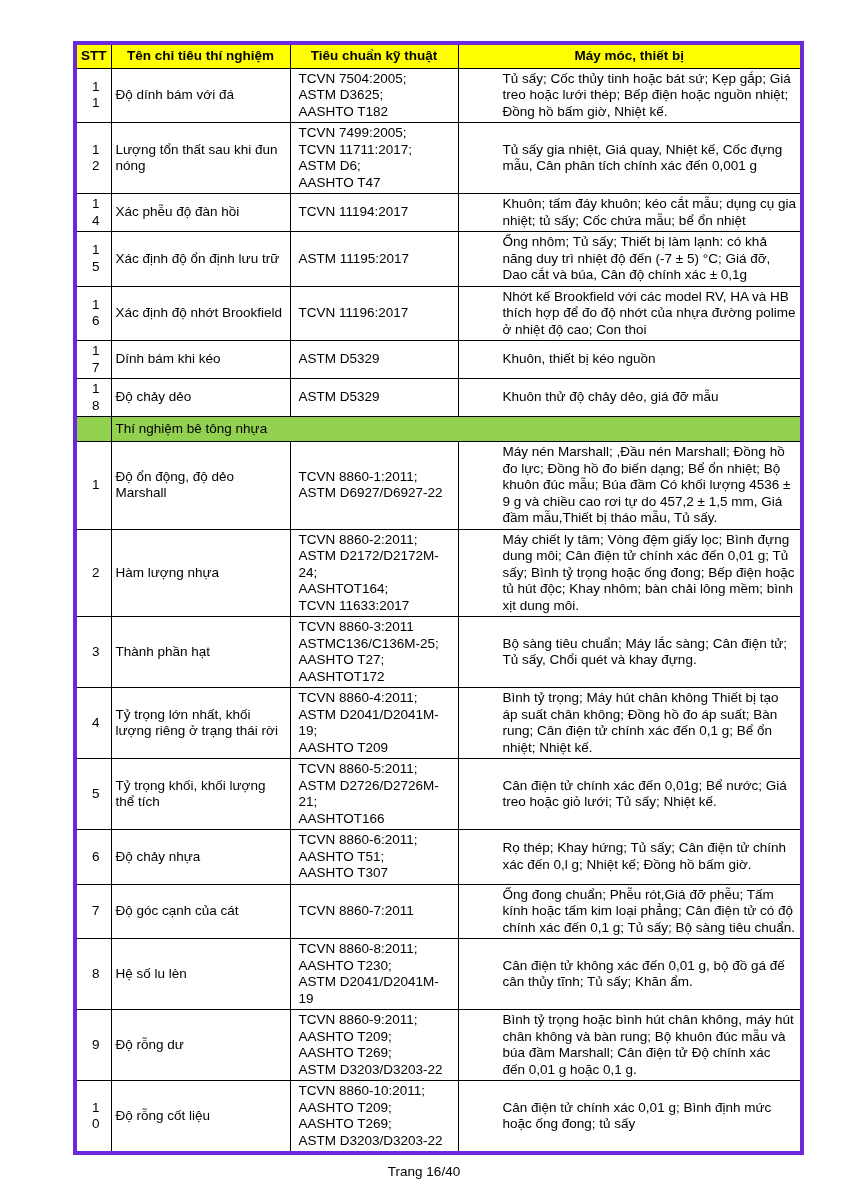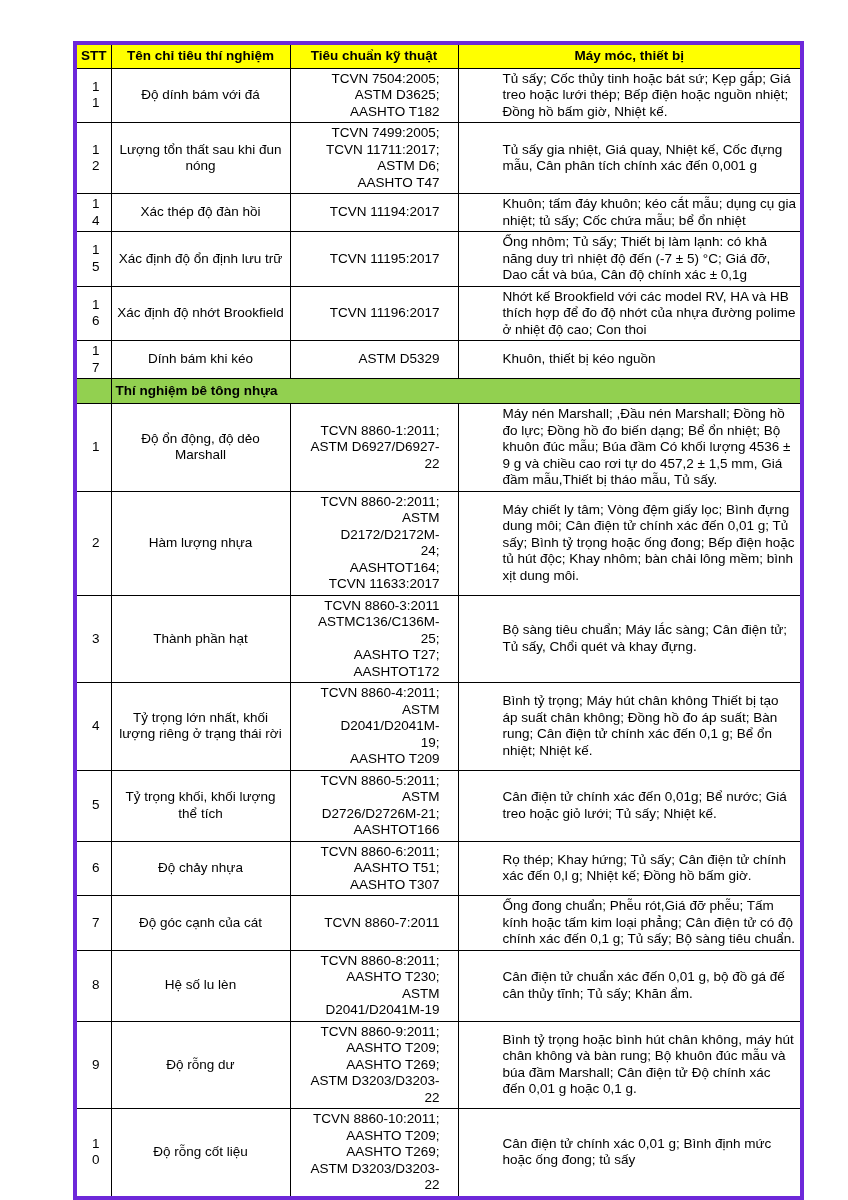--- a/index.html
+++ b/index.html
@@ -30,26 +30,26 @@
     overflow: hidden;
     word-wrap: break-word;
   }
   th {
     background: var(--header-bg, #FFFF00);
     font-weight: bold;
     text-align: center;
     padding: 3px 2px;
   }
   td.c-stt { text-align: center; padding: 2px 15px; }
-  td.c-std { text-align: right; white-space: pre-line; padding: 2px 18px; }
-  td.c-name { text-align: center; }
+  td.c-std { text-align: left; white-space: pre-line; padding: 2px 8px; }
+  td.c-name { text-align: left; }
   td.c-equip { text-align: left; padding-left: 44px; }
   tr.section-row td {
     background: var(--section-bg, #92D050);
-    font-weight: bold;
+    font-weight: normal;
     height: 20px;
   }
   .footer {
     width: 848px;
     margin-left: -73px;
     margin-top: 9px;
     text-align: center;
     font-size: 13.5px;
   }
 </style>
@@ -88,46 +88,52 @@
     <td class="c-std">TCVN 7499:2005;
 TCVN 11711:2017;
 ASTM D6;
 AASHTO T47</td>
     <td class="c-equip">Tủ sấy gia nhiệt, Giá quay, Nhiệt kế, Cốc đựng mẫu, Cân phân tích chính xác đến 0,001 g</td>
   </tr>
 
 
   <tr>
     <td class="c-stt">14</td>
-    <td class="c-name">Xác thép độ đàn hồi</td>
+    <td class="c-name">Xác phễu độ đàn hồi</td>
     <td class="c-std">TCVN 11194:2017</td>
     <td class="c-equip">Khuôn; tấm đáy khuôn; kéo cắt mẫu; dụng cụ gia nhiệt; tủ sấy; Cốc chứa mẫu; bể ổn nhiệt</td>
   </tr>
 
   <tr>
     <td class="c-stt">15</td>
     <td class="c-name">Xác định độ ổn định lưu trữ</td>
-    <td class="c-std">TCVN 11195:2017</td>
+    <td class="c-std">ASTM 11195:2017</td>
     <td class="c-equip">Ống nhôm; Tủ sấy; Thiết bị làm lạnh: có khả năng duy trì nhiệt độ đến (-7 ± 5) °C; Giá đỡ, Dao cắt và búa, Cân độ chính xác ± 0,1g</td>
   </tr>
 
   <tr>
     <td class="c-stt">16</td>
     <td class="c-name">Xác định độ nhớt Brookfield</td>
     <td class="c-std">TCVN 11196:2017</td>
     <td class="c-equip">Nhớt kế Brookfield với các model RV, HA và HB thích hợp để đo độ nhớt của nhựa đường polime ở nhiệt độ cao; Con thoi</td>
   </tr>
 
   <tr>
     <td class="c-stt">17</td>
     <td class="c-name">Dính bám khi kéo</td>
     <td class="c-std">ASTM D5329</td>
     <td class="c-equip">Khuôn, thiết bị kéo nguồn</td>
   </tr>
 
+  <tr>
+    <td class="c-stt">18</td>
+    <td class="c-name">Độ chảy dẻo</td>
+    <td class="c-std">ASTM D5329</td>
+    <td class="c-equip">Khuôn thử độ chảy dẻo, giá đỡ mẫu</td>
+  </tr>
 
 </tbody>
     <tbody>
       <tr class="section-row">
         <td class="c-stt"></td>
         <td colspan="3">Thí nghiệm bê tông nhựa</td>
       </tr>
     </tbody>
     <tbody id="tbody-part2">
   <tr>
@@ -193,21 +199,21 @@
     <td class="c-std">TCVN 8860-7:2011</td>
     <td class="c-equip">Ống đong chuẩn; Phễu rót,Giá đỡ phễu; Tấm kính hoặc tấm kim loại phẳng; Cân điện tử có độ chính xác đến 0,1 g; Tủ sấy; Bộ sàng tiêu chuẩn.</td>
   </tr>
 
   <tr>
     <td class="c-stt">8</td>
     <td class="c-name">Hệ số lu lèn</td>
     <td class="c-std">TCVN 8860-8:2011;
 AASHTO T230;
 ASTM D2041/D2041M-19</td>
-    <td class="c-equip">Cân điện tử chuẩn xác đến 0,01 g, bộ đồ gá đế cân thủy tĩnh; Tủ sấy; Khăn ẩm.</td>
+    <td class="c-equip">Cân điện tử không xác đến 0,01 g, bộ đồ gá đế cân thủy tĩnh; Tủ sấy; Khăn ẩm.</td>
   </tr>
 
   <tr>
     <td class="c-stt">9</td>
     <td class="c-name">Độ rỗng dư</td>
     <td class="c-std">TCVN 8860-9:2011;
 AASHTO T209;
 AASHTO T269;
 ASTM D3203/D3203-22</td>
     <td class="c-equip">Bình tỷ trọng hoặc bình hút chân không, máy hút chân không và bàn rung; Bộ khuôn đúc mẫu và búa đầm Marshall; Cân điện tử Độ chính xác đến 0,01 g hoặc 0,1 g.</td>

